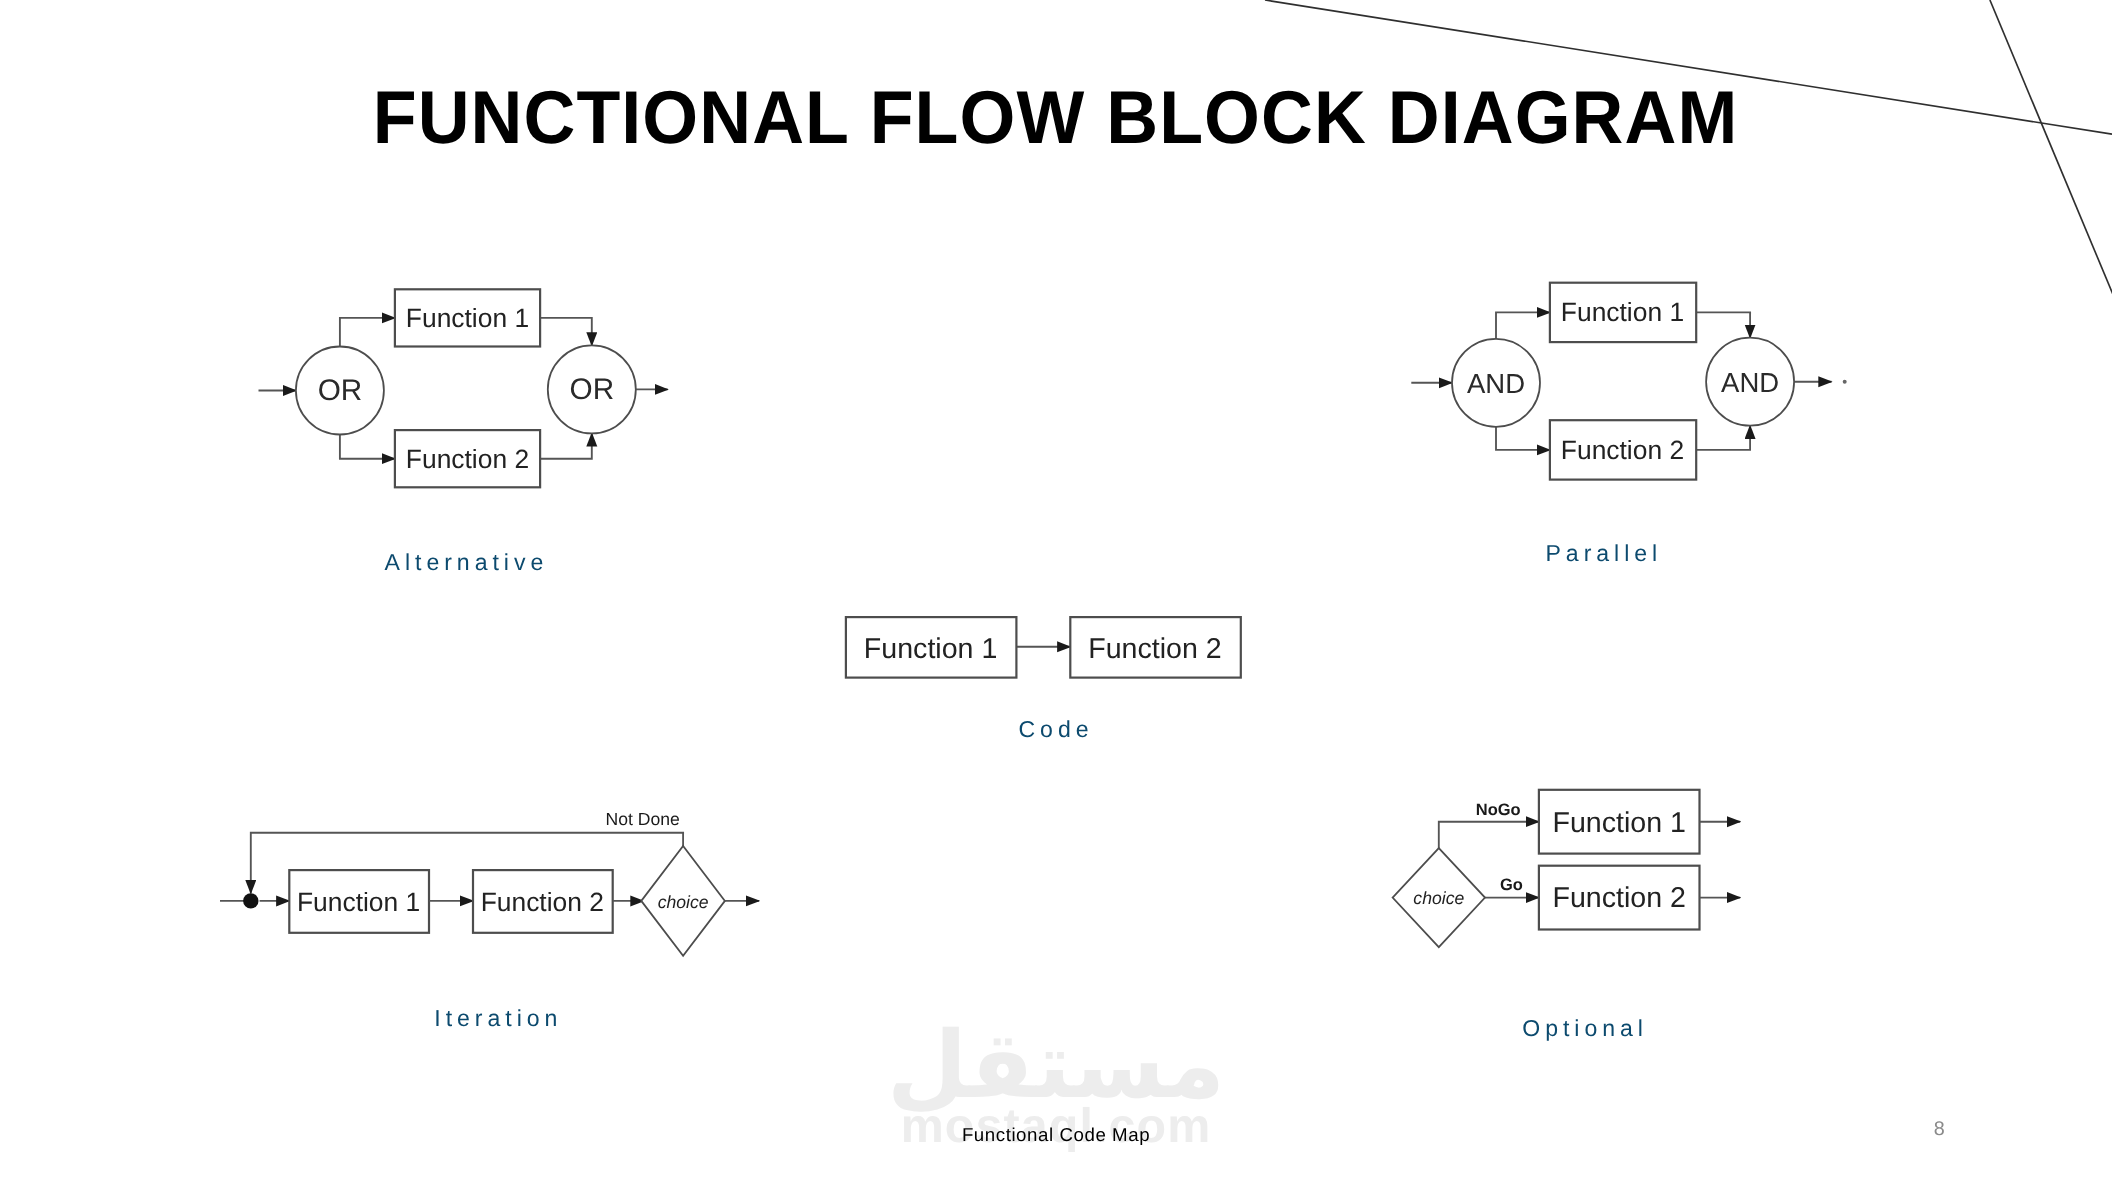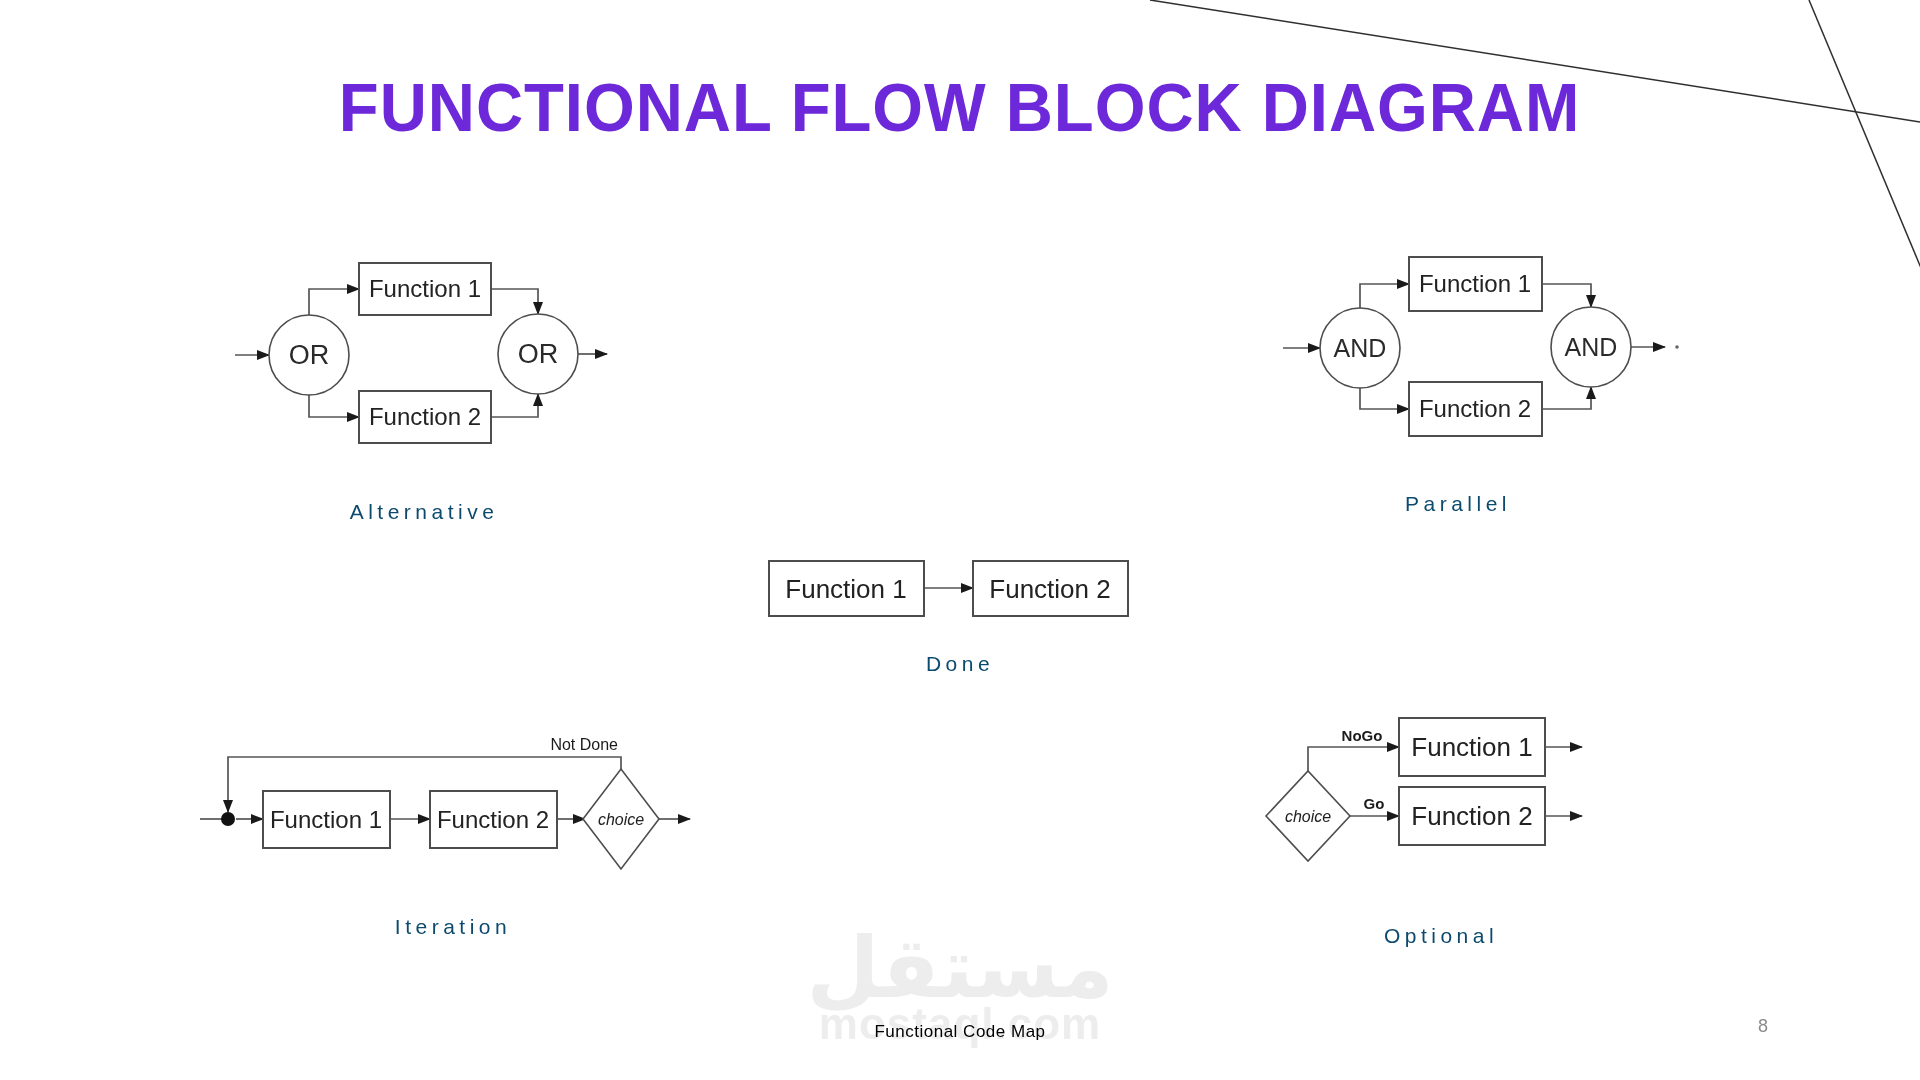--- a/index.html
+++ b/index.html
@@ -1,19 +1,19 @@
 <!DOCTYPE html>
 <html><head>
 <meta charset="utf-8">
 <style>
   html,body{margin:0;padding:0;background:#ffffff;}
   .slide{position:relative;width:1920px;height:1080px;background:#ffffff;overflow:hidden;
          font-family:"Liberation Sans",sans-serif;}
   .deco-lines{position:absolute;left:0;top:0;pointer-events:none;}
-  .title{position:absolute;left:0;right:0;text-align:center;color:#6d28d9;
+  .title{position:absolute;left:0;right:0;text-align:center;color:#000000;
          font-weight:bold;white-space:nowrap;}
   .title-line1{top:68px;font-size:68px;letter-spacing:1px;}
   .title-line1 span{display:inline-block;transform:scaleX(0.96);}
   .title-line2{top:148px;font-size:68px;letter-spacing:1px;}
   .diagram{position:absolute;}
   .diagram-label{position:absolute;transform:translateX(-50%);white-space:nowrap;
                  font-size:21px;letter-spacing:4.5px;color:#0c4a6e;}
   .box-text{font-size:24px;fill:#222222;font-family:"Liberation Sans",sans-serif;}
   .box-text-lg{font-size:26px;fill:#222222;font-family:"Liberation Sans",sans-serif;}
   .gate-text{font-size:27px;fill:#2a2a2a;font-family:"Liberation Sans",sans-serif;}
@@ -97,21 +97,21 @@
       <marker id="m-flow" markerUnits="userSpaceOnUse" markerWidth="13" markerHeight="11" refX="12" refY="5" orient="auto">
         <path d="M0,0 L13,5 L0,10 Z" fill="#1a1a1a"></path>
       </marker>
     </defs>
     <line class="wire" x1="159" y1="33" x2="208" y2="33" marker-end="url(#m-flow)"></line>
     <rect class="shape" x="4" y="6" width="155" height="55"></rect>
     <text class="box-text-lg" x="81" y="43" text-anchor="middle">Function 1</text>
     <rect class="shape" x="208" y="6" width="155" height="55"></rect>
     <text class="box-text-lg" x="285" y="43" text-anchor="middle">Function 2</text>
   </svg>
-  <div class="diagram-label" style="left:960px;top:652px;">Done</div>
+  <div class="diagram-label" style="left:960px;top:652px;">Code</div>
 
   <svg class="diagram" style="left:200px;top:725px;" width="500" height="152">
     <defs>
       <marker id="m-iter" markerUnits="userSpaceOnUse" markerWidth="13" markerHeight="11" refX="12" refY="5" orient="auto">
         <path d="M0,0 L13,5 L0,10 Z" fill="#1a1a1a"></path>
       </marker>
     </defs>
     <line class="wire" x1="0" y1="94" x2="22" y2="94"></line>
     <path class="wire" d="M421,44 V32 H28 V87" marker-end="url(#m-iter)"></path>
     <text class="small-label" x="418" y="25" text-anchor="end">Not Done</text>

